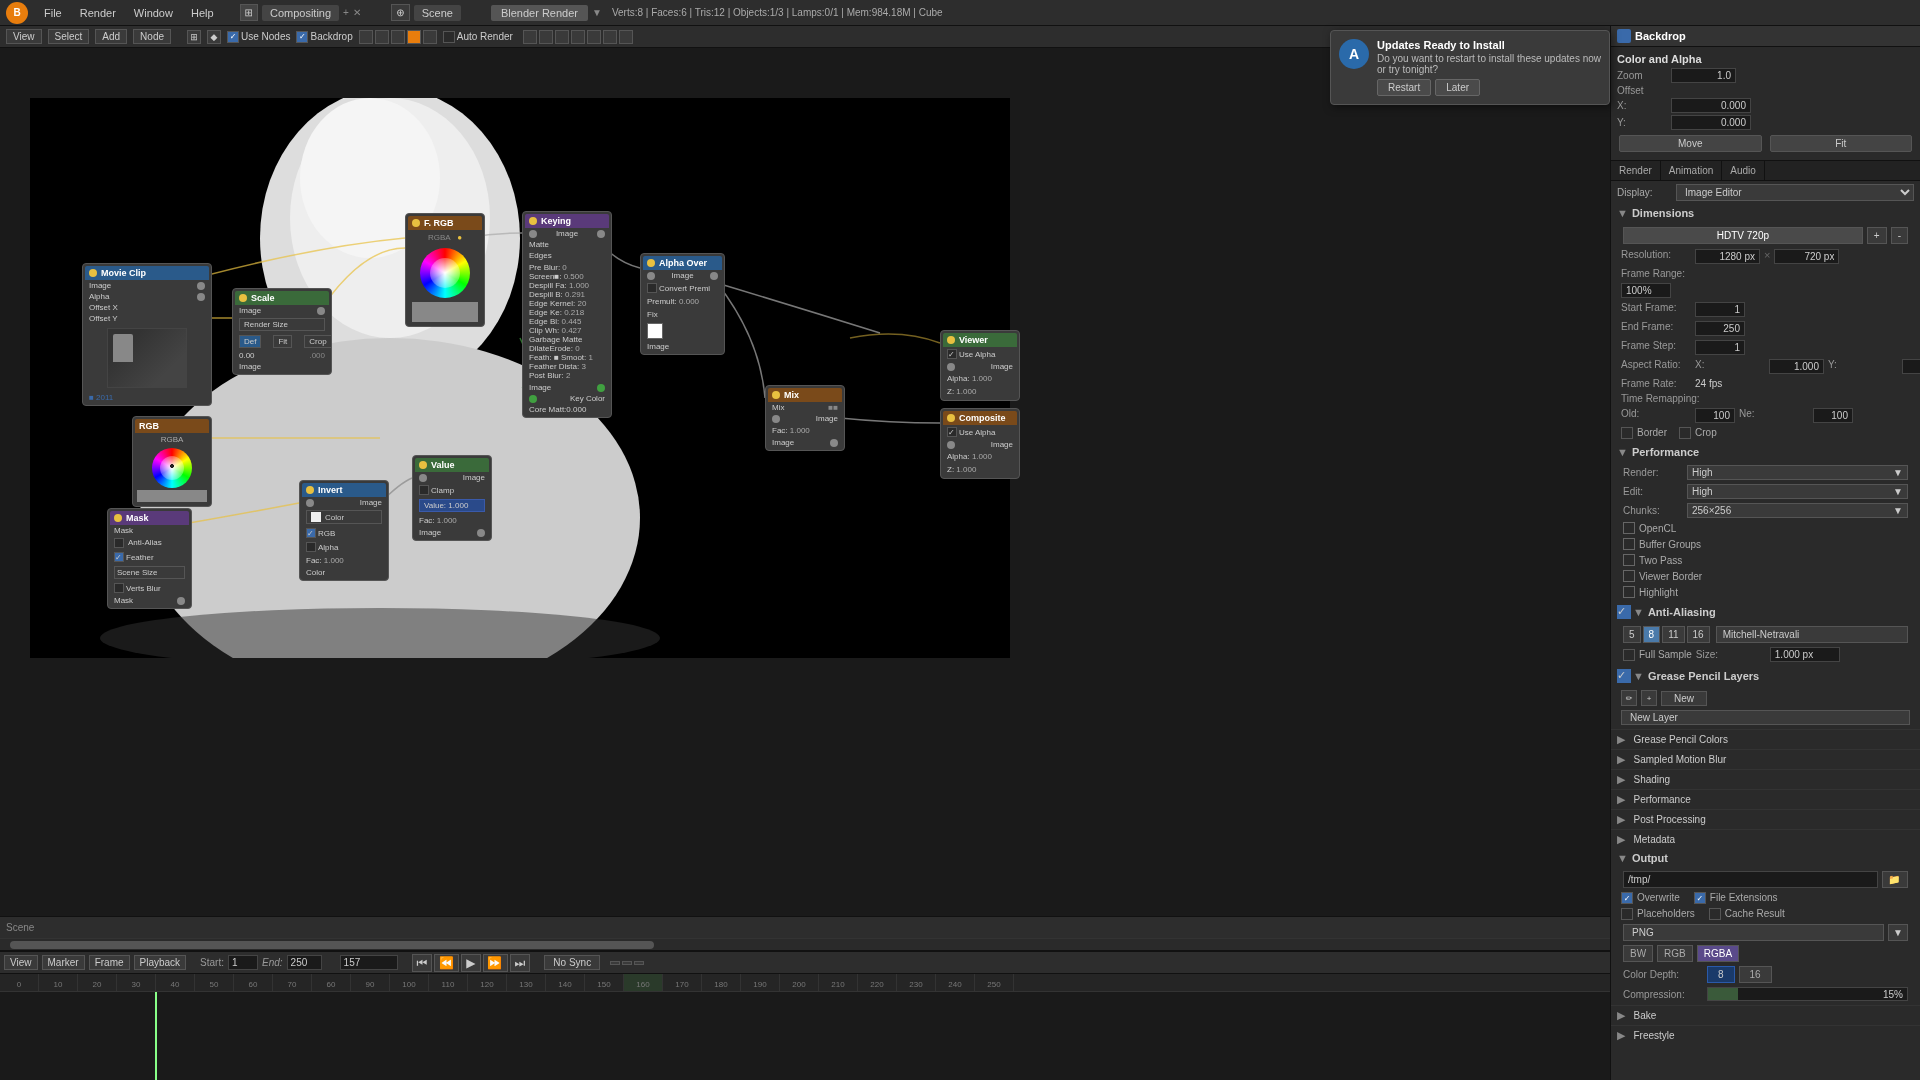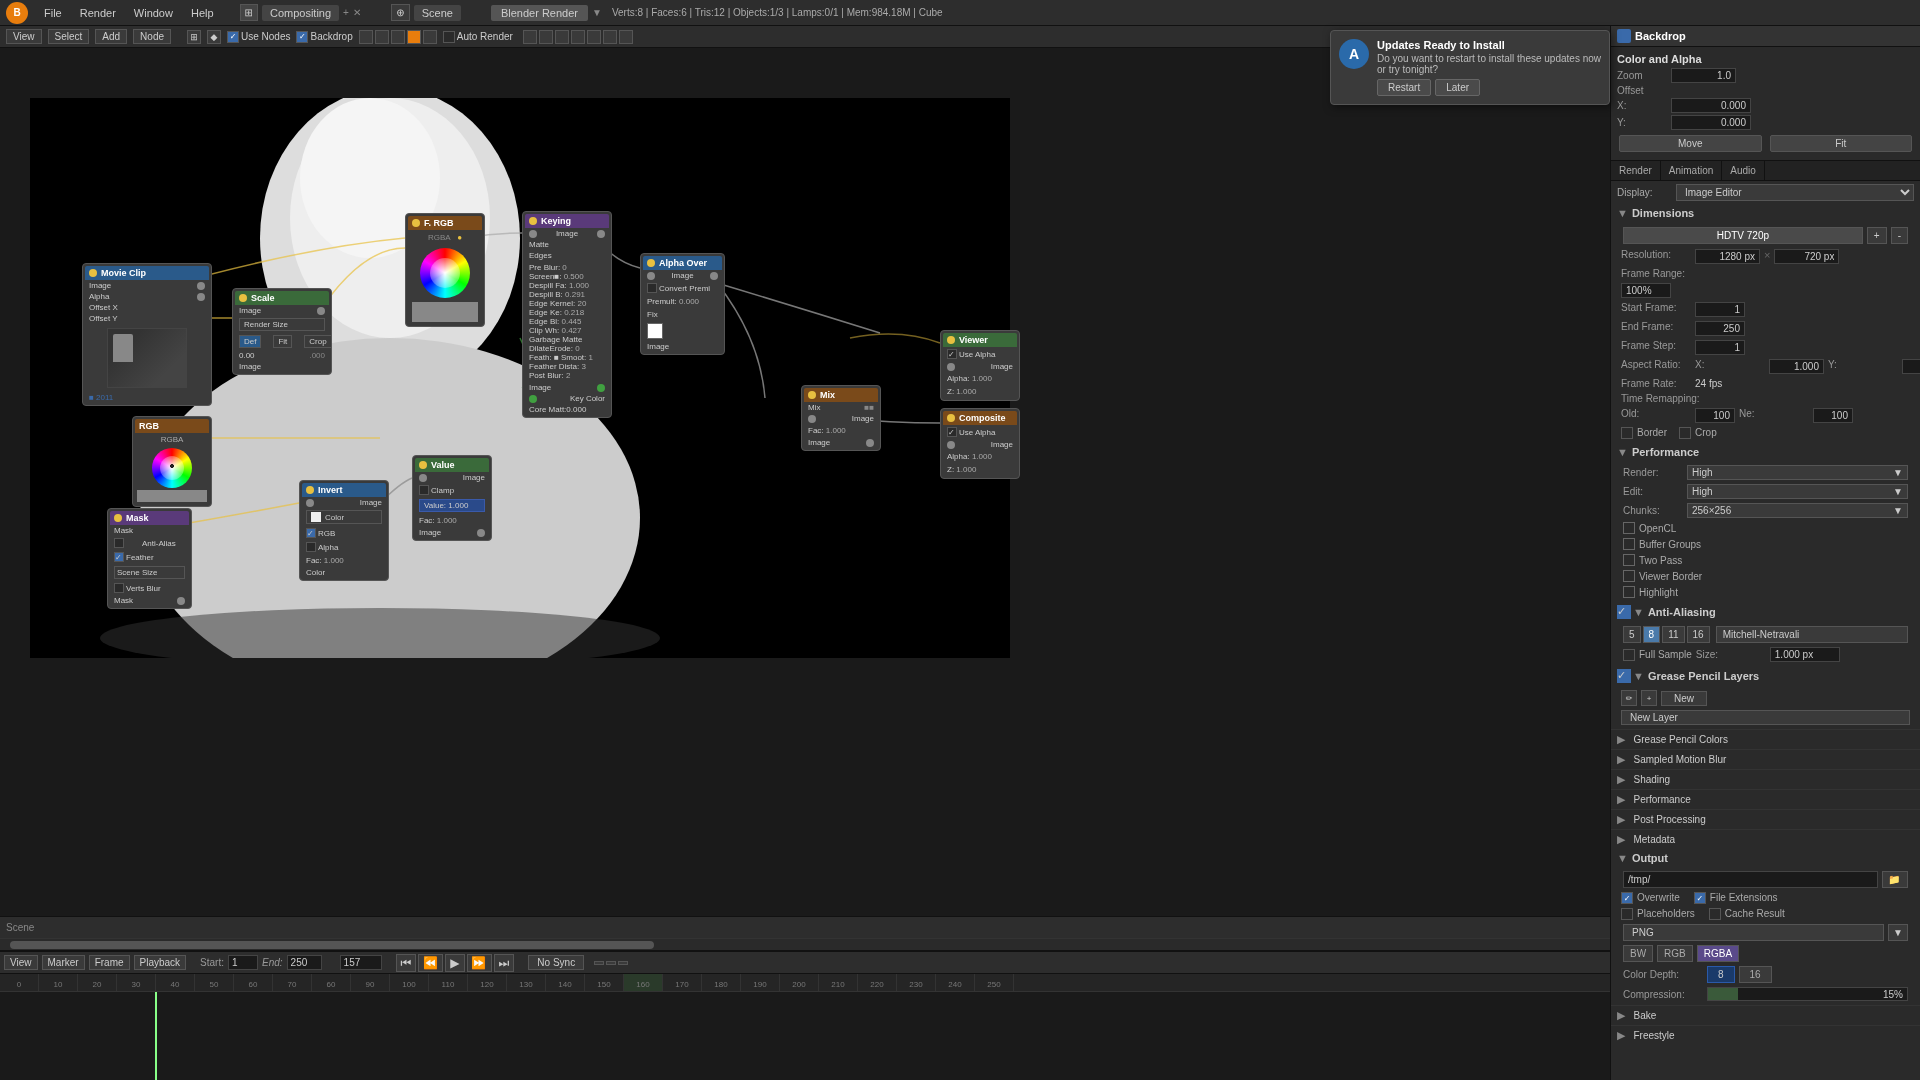--- a/index.html
+++ b/index.html
@@ -879,21 +879,21 @@
             <span>Image</span>
           </div>
           <div style="padding:2px 4px;font-size:8px;">
             Alpha: <span style="color:#aaa;">1.000</span>
           </div>
           <div style="padding:2px 4px;font-size:8px;">
             Z: <span style="color:#aaa;">1.000</span>
           </div>
         </div>
 
-        <div class="node-box" style="left:765px;top:337px;width:80px;margin-left:36px;">
+        <div class="node-box" style="left:765px;top:337px;width:80px;">
           <div class="node-header orange">
             <span class="node-dot yellow"></span>
             <span>Mix</span>
           </div>
           <div class="node-row">
             <span>Mix</span>
             <span style="font-size:8px;color:#888;">■■</span>
           </div>
           <div class="node-row">
             <span class="node-dot"></span>
@@ -930,21 +930,21 @@
         </div>
 
         <div class="node-box" style="left:107px;top:460px;width:85px;">
           <div class="node-header purple">
             <span class="node-dot yellow"></span>
             <span>Mask</span>
           </div>
           <div class="node-row">
             <span>Mask</span>
           </div>
-          <div style="display:flex;align-items:center;padding:2px 4px;font-size:8px;gap:18px;">
+          <div style="display:flex;padding:2px 4px;font-size:8px;gap:4px;">
             <div style="width:10px;height:10px;background:#2a2a2a;border:1px solid #555;"></div>
             <span>Anti-Alias</span>
           </div>
           <div style="display:flex;align-items:center;padding:2px 4px;font-size:8px;gap:2px;">
             <div style="width:10px;height:10px;background:#3a6aaa;border:1px solid #555;">✓</div>
             <span>Feather</span>
           </div>
           <div style="padding:2px 4px;font-size:8px;">
             <div style="background:#3a3a3a;border:1px solid #555;padding:1px 2px;">Scene Size</div>
           </div>
@@ -1040,21 +1040,21 @@
         <div class="bottom-controls">
           <div class="bc-btn">View</div>
           <div class="bc-btn">Marker</div>
           <div class="bc-btn">Frame</div>
           <div class="bc-btn">Playback</div>
           <span style="color:#999;font-size:10px;margin-left:10px;">Start:</span>
           <input class="bc-input" value="1" style="width: 30px;">
           <span style="color:#999;font-size:10px;font-style:italic;">End:</span>
           <input class="bc-input" value="250" style="width: 35px;">
           <span style="color:#999;font-size:10px;margin-left:10px;"></span>
-          <input class="bc-input" value="157" style="width: 42px;">
+          <input class="bc-input" value="157" style="width: 58px;">
 
           <div style="display:flex;align-items:center;gap:2px;margin-left:10px;">
             <div style="background:#3a3a3a;border:1px solid #555;padding:1px 4px;font-size:12px;color:#ccc;cursor:pointer;">⏮</div>
             <div style="background:#3a3a3a;border:1px solid #555;padding:1px 4px;font-size:12px;color:#ccc;cursor:pointer;">⏪</div>
             <div style="background:#3a3a3a;border:1px solid #555;padding:1px 4px;font-size:12px;color:#ccc;cursor:pointer;">▶</div>
             <div style="background:#3a3a3a;border:1px solid #555;padding:1px 4px;font-size:12px;color:#ccc;cursor:pointer;">⏩</div>
             <div style="background:#3a3a3a;border:1px solid #555;padding:1px 4px;font-size:12px;color:#ccc;cursor:pointer;">⏭</div>
           </div>
           <div style="background:#3a3a3a;border:1px solid #555;padding:1px 8px;font-size:10px;color:#ccc;cursor:pointer;margin-left:10px;">No Sync</div>
           <div style="display:flex;align-items:center;gap:2px;margin-left:6px;">

